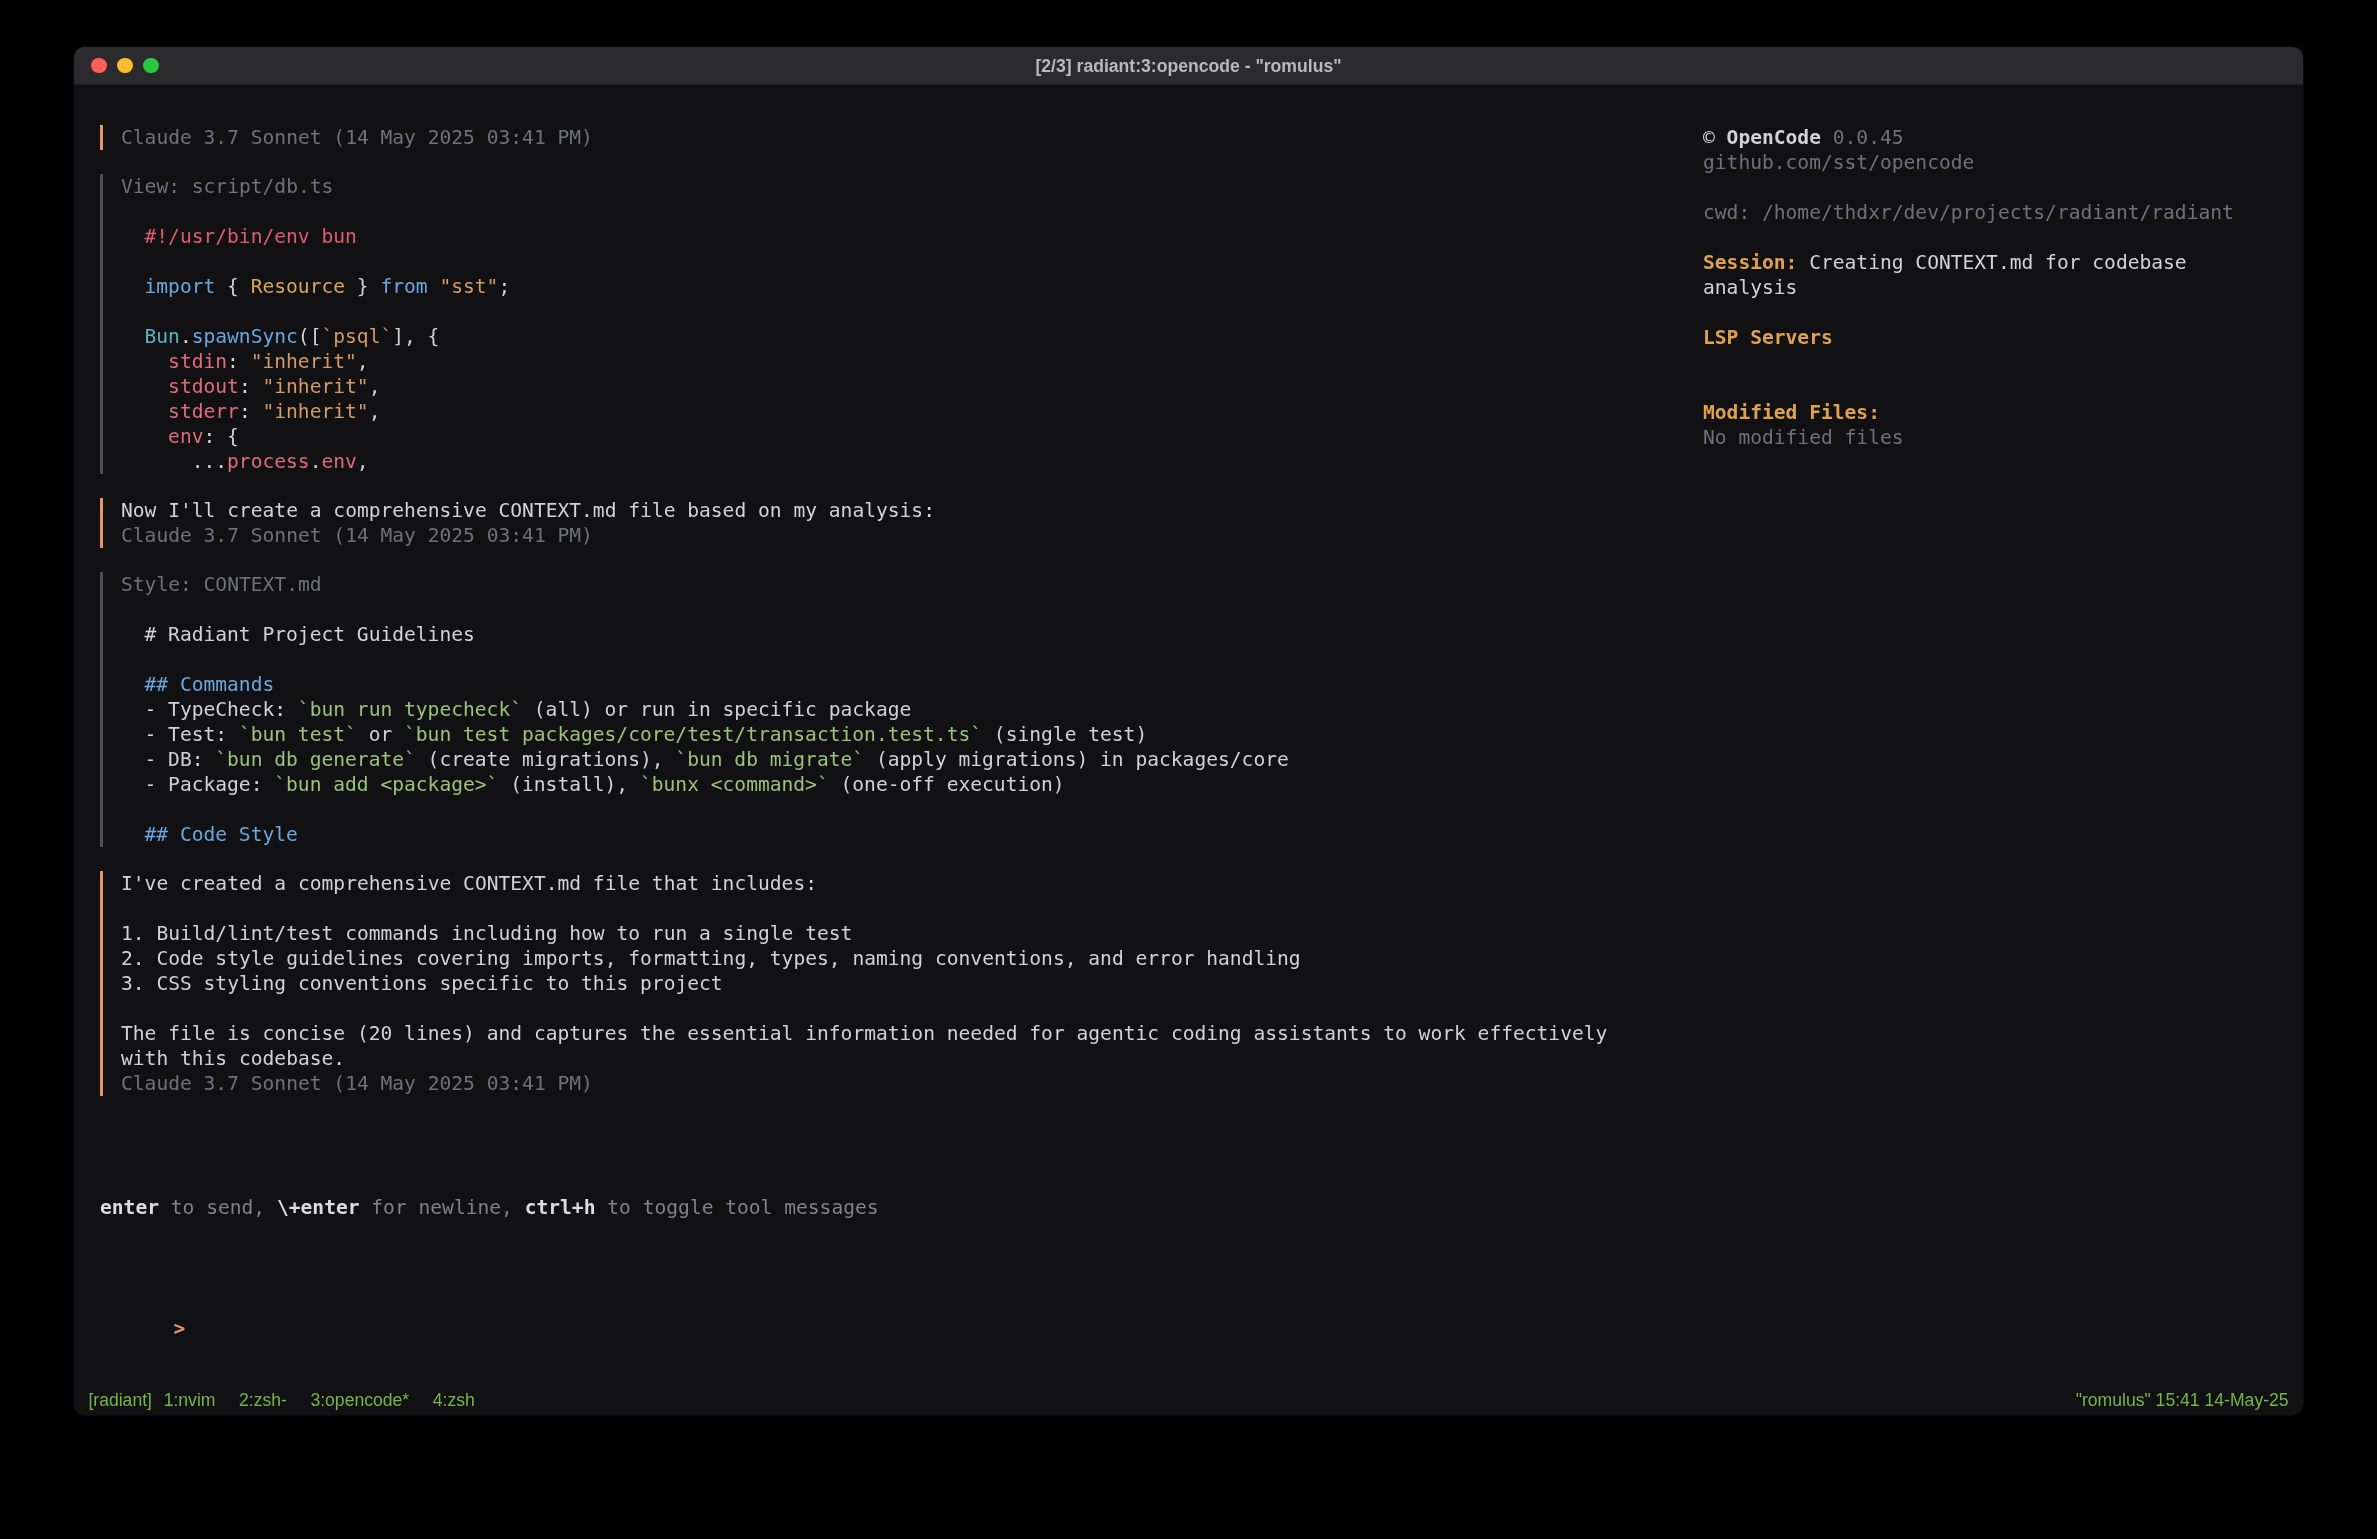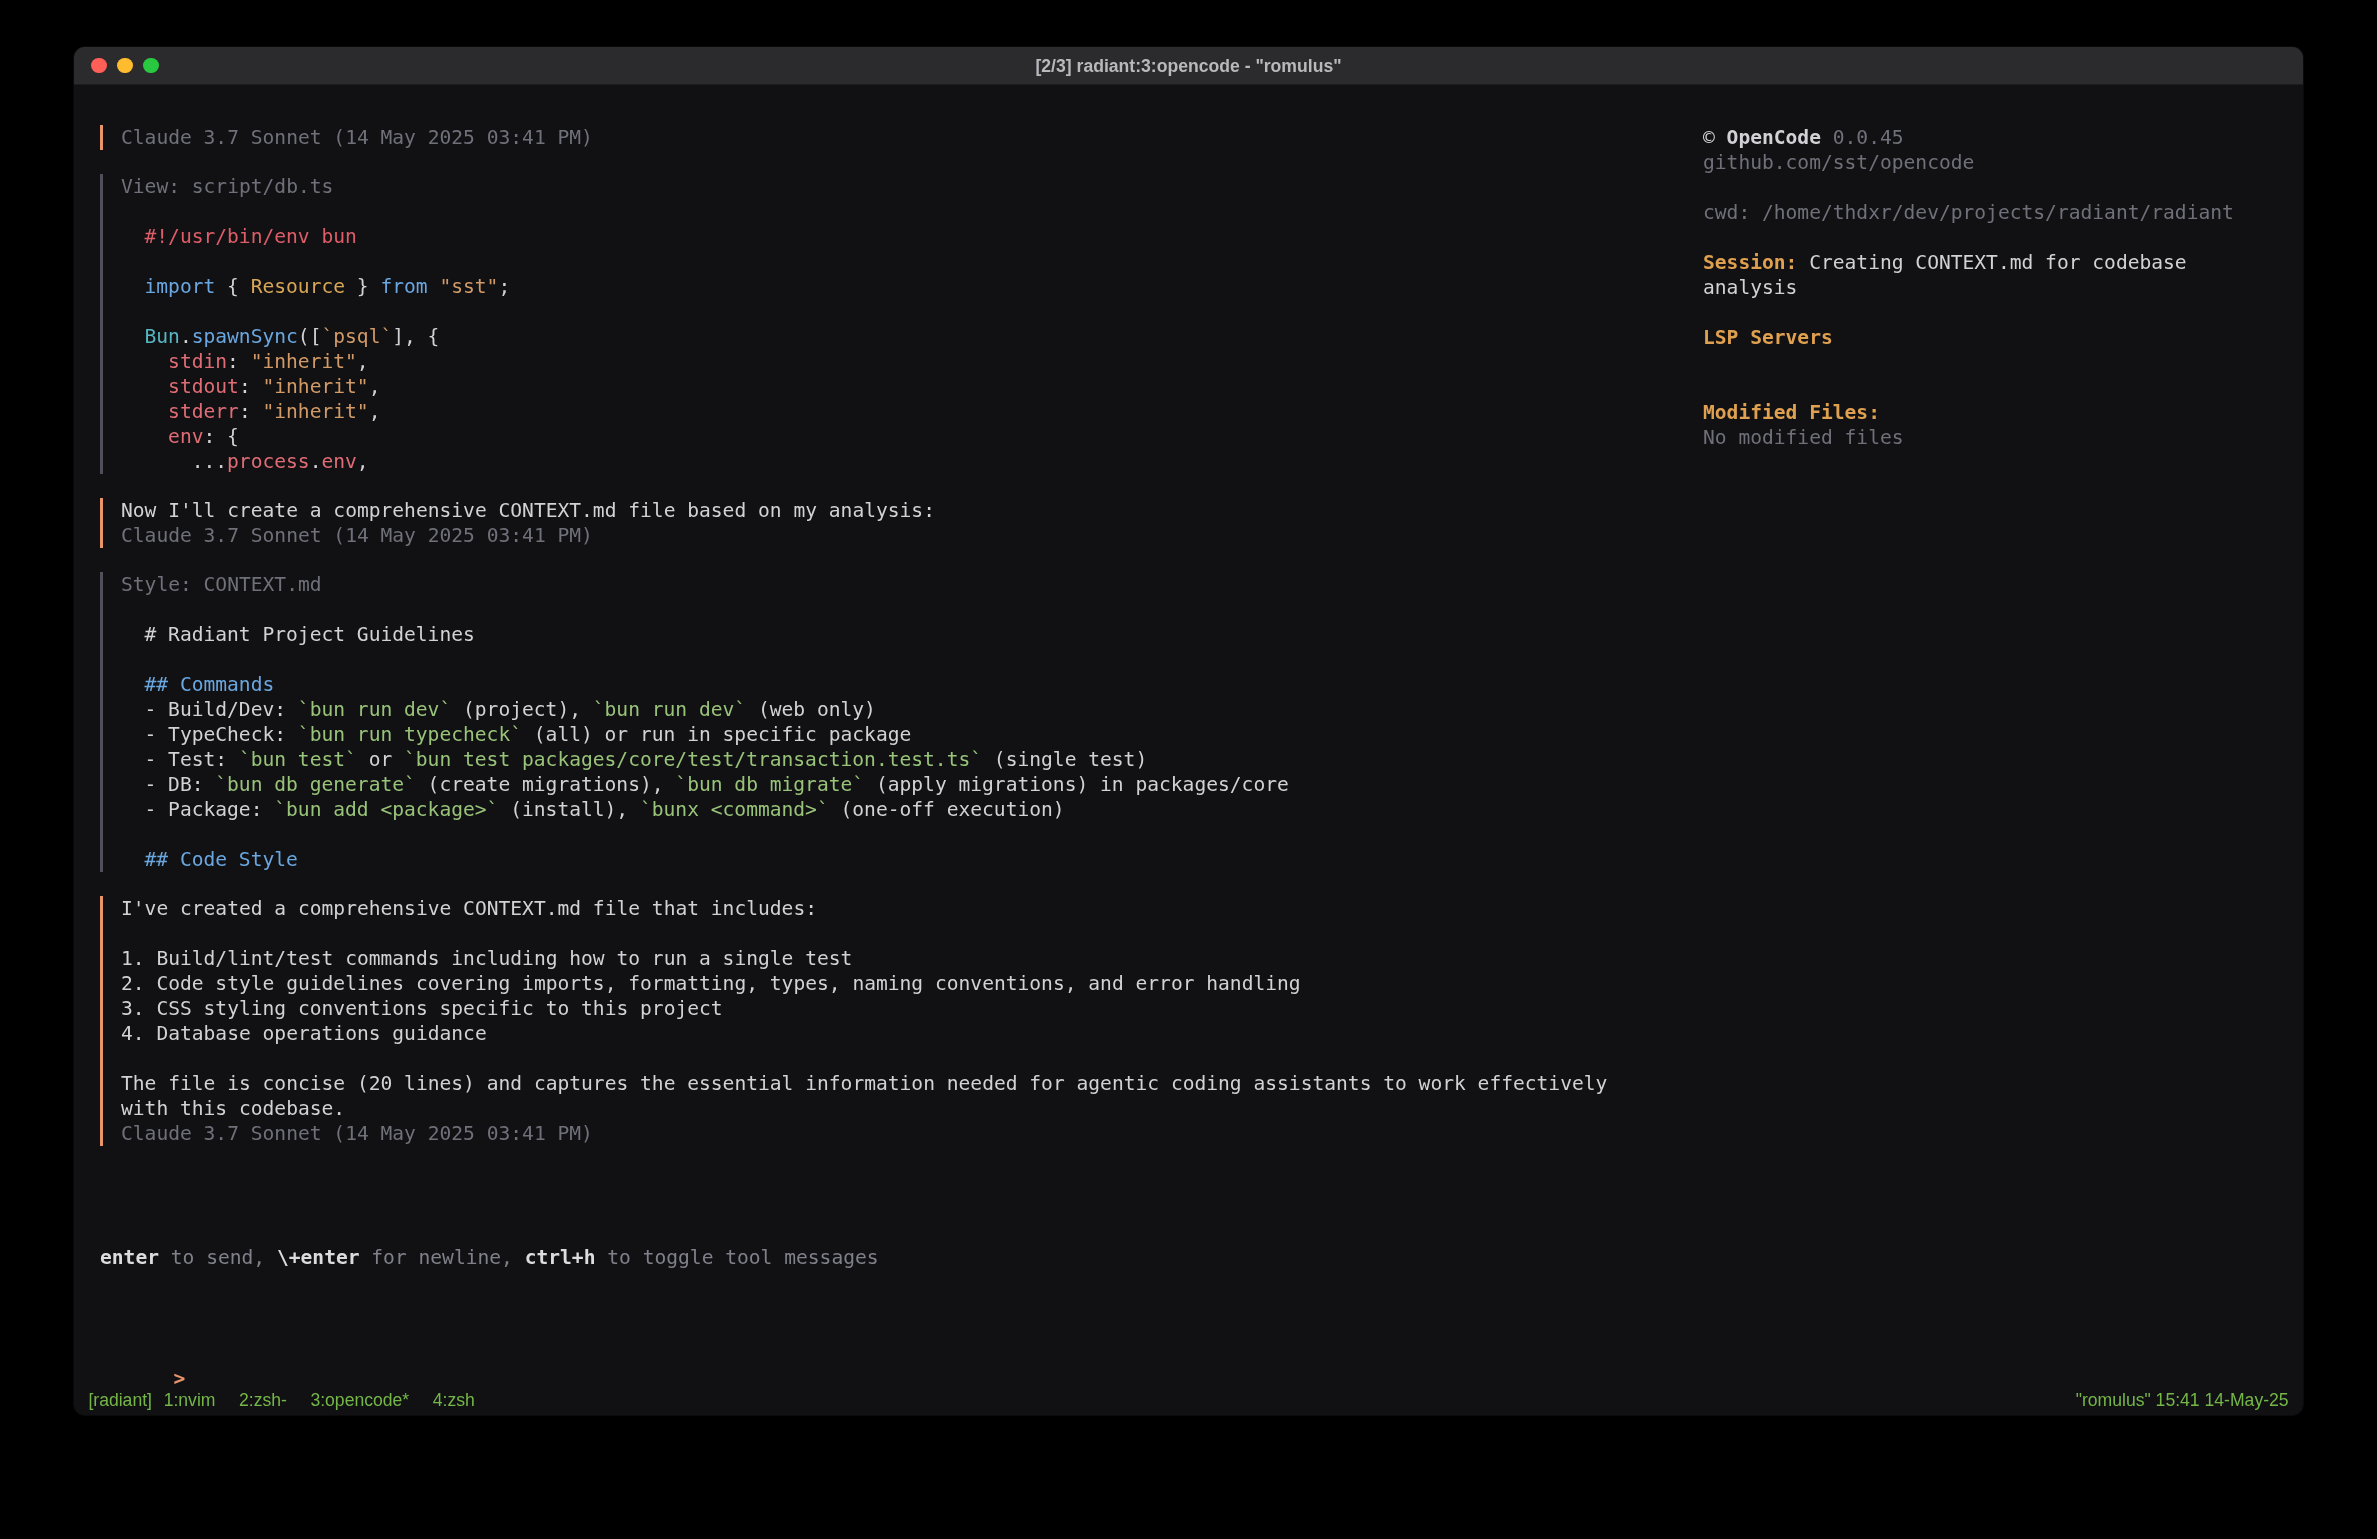--- a/index.html
+++ b/index.html
@@ -133,38 +133,36 @@
             </div>
           <div class="meta line">Claude 3.7 Sonnet (14 May 2025 03:41 PM)</div>
         </section>
 
         <section class="block tool">
           <div class="tool-title line">Style: CONTEXT.md</div>
           <div class="code">
               <div class="line"><span class="c-fg"># Radiant Project Guidelines</span></div>
               <div class="line"></div>
               <div class="line"><span class="c-blue">## Commands</span></div>
-              <div class="line"><span class="c-fg">- Build/Dev: </span><span class="c-green">`bun run dev`</span><span class="c-fg"> (project), </span><span class="c-green">`bun run dev`</span><span class="c-fg"> (web only)</span></div>
               <div class="line"><span class="c-fg">- TypeCheck: </span><span class="c-green">`bun run typecheck`</span><span class="c-fg"> (all) or run in specific package</span></div>
               <div class="line"><span class="c-fg">- Test: </span><span class="c-green">`bun test`</span><span class="c-fg"> or </span><span class="c-green">`bun test packages/core/test/transaction.test.ts`</span><span class="c-fg"> (single test)</span></div>
               <div class="line"><span class="c-fg">- DB: </span><span class="c-green">`bun db generate`</span><span class="c-fg"> (create migrations), </span><span class="c-green">`bun db migrate`</span><span class="c-fg"> (apply migrations) in packages/core</span></div>
               <div class="line"><span class="c-fg">- Package: </span><span class="c-green">`bun add &lt;package&gt;`</span><span class="c-fg"> (install), </span><span class="c-green">`bunx &lt;command&gt;`</span><span class="c-fg"> (one-off execution)</span></div>
               <div class="line"></div>
               <div class="line"><span class="c-blue">## Code Style</span></div>
             </div>
         </section>
 
         <section class="block assistant">
           <div>
               <div class="line"><span class="c-fg">I've created a comprehensive CONTEXT.md file that includes:</span></div>
               <div class="line"></div>
               <div class="line"><span class="c-fg">1. Build/lint/test commands including how to run a single test</span></div>
               <div class="line"><span class="c-fg">2. Code style guidelines covering imports, formatting, types, naming conventions, and error handling</span></div>
               <div class="line"><span class="c-fg">3. CSS styling conventions specific to this project</span></div>
-              <div class="line"><span class="c-fg">4. Database operations guidance</span></div>
               <div class="line"></div>
               <div class="line"><span class="c-fg">The file is concise (20 lines) and captures the essential information needed for agentic coding assistants to work effectively with this codebase.</span></div>
             </div>
           <div class="meta line">Claude 3.7 Sonnet (14 May 2025 03:41 PM)</div>
         </section>
 
       </div>
 
       <aside class="sidebar">
           <div class="line"><span class="c-fg">© </span><span class="c-boldfg">OpenCode</span><span class="c-gray"> 0.0.45</span></div>

